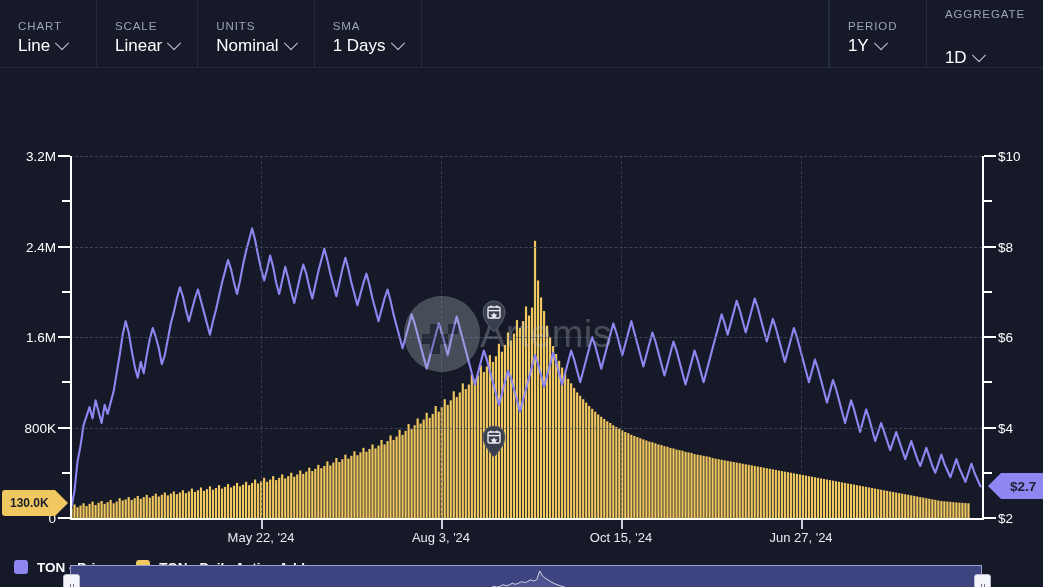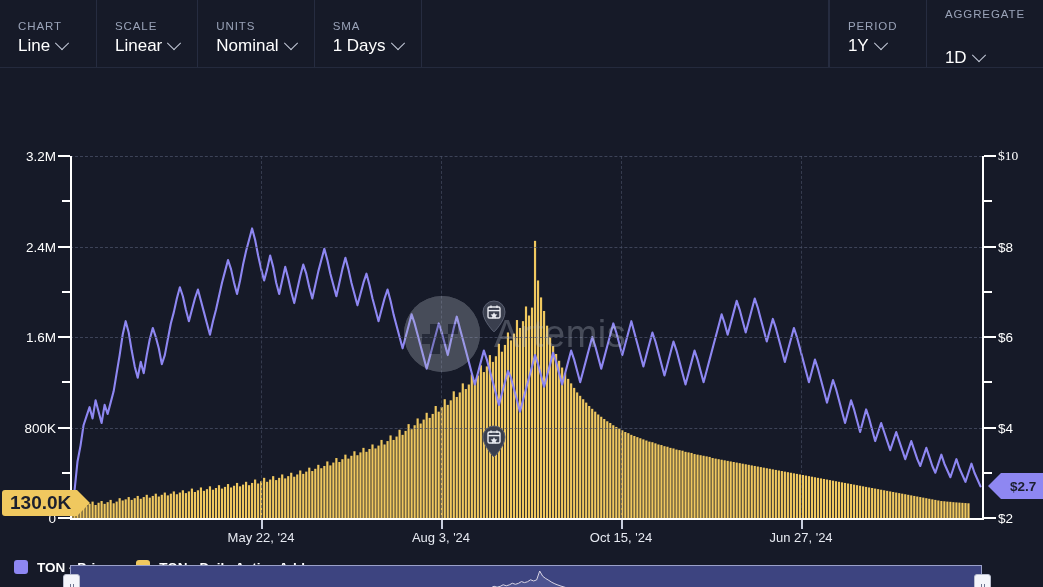--- a/index.html
+++ b/index.html
@@ -46,33 +46,33 @@
 
   .ylab{position:absolute;right:0;transform:translateY(-50%);font-size:13.5px;color:#fff;
         text-align:right;white-space:nowrap;}
   .ylab-wrap{position:absolute;left:0;width:56px;}
   .y2lab{position:absolute;left:998px;transform:translateY(-50%);font-size:13.5px;color:#fff;white-space:nowrap;}
   .xlab{position:absolute;top:462px;transform:translateX(-50%);font-size:13px;color:#e7eaf2;white-space:nowrap;}
 
   
   .badge-left{position:absolute;left:2px;height:26px;display:flex;align-items:center;
     transform:translateY(-50%);z-index:6;}
-  .badge-left .body{background:#f0c85f;color:#1b1f2e;font-size:19px;font-weight:700;
+  .badge-left .body{background:#f0c85f;color:#1b1f2e;font-size:12px;font-weight:700;
     padding:0 6px 0 8px;height:26px;display:flex;align-items:center;border-radius:3px 0 0 3px;}
   .badge-left .arrow{width:0;height:0;border-top:13px solid transparent;border-bottom:13px solid transparent;
     border-left:13px solid #f0c85f;}
   .badge-right{position:absolute;left:988px;height:26px;display:flex;align-items:center;
     transform:translateY(-50%);z-index:6;}
   .badge-right .arrow{width:0;height:0;border-top:13px solid transparent;border-bottom:13px solid transparent;
     border-right:13px solid #8e87f2;}
   .badge-right .body{background:#8e87f2;color:#1b1f2e;font-size:13.5px;font-weight:700;
     padding:0 9px;height:26px;display:flex;align-items:center;border-radius:0 3px 3px 0;}
 
   
-  .wm{position:absolute;left:404px;top:228px;display:flex;align-items:center;gap:14px;
+  .wm{position:absolute;left:404px;top:228px;display:flex;align-items:center;
       opacity:.30;pointer-events:none;z-index:2;}
   .wm-circle{width:76px;height:76px;border-radius:50%;background:#b9bfcc;position:relative;}
   .wm-text{font-size:38px;color:#b9bfcc;font-weight:400;letter-spacing:.5px;}
 
   
   .pin{position:absolute;width:26px;height:34px;z-index:7;cursor:pointer;}
 
   
   .slider{position:absolute;left:70px;top:497px;width:912px;height:44px;z-index:5;}
   .slider-band{position:absolute;inset:0;background:#3d4480;border:1px solid #9ba1c9;box-sizing:border-box;}
@@ -491,21 +491,21 @@
         <div class="tick lm" style="top: 132.25px;"></div>
         <div class="tick r" style="top: 449px;"></div>
         <div class="y2lab" style="top: 450px;">$2</div>
         <div class="tick r" style="top: 358.5px;"></div>
         <div class="y2lab" style="top: 359.5px;">$4</div>
         <div class="tick r" style="top: 268px;"></div>
         <div class="y2lab" style="top: 269px;">$6</div>
         <div class="tick r" style="top: 177.5px;"></div>
         <div class="y2lab" style="top: 178.5px;">$8</div>
         <div class="tick r" style="top: 87px;"></div>
-        <div class="y2lab" style="top: 88px; font-family: Liberation Serif, serif;">$10</div>
+        <div class="y2lab" style="top: 88px;">$10</div>
         <div class="tick rm" style="top: 403.75px;"></div>
         <div class="tick rm" style="top: 313.25px;"></div>
         <div class="tick rm" style="top: 222.75px;"></div>
         <div class="tick rm" style="top: 132.25px;"></div>
         <div class="tick b" style="left: 261px;"></div>
         <div class="xlab" style="left: 261px;">May 22, '24</div>
         <div class="tick b" style="left: 441px;"></div>
         <div class="xlab" style="left: 441px;">Aug 3, '24</div>
         <div class="tick b" style="left: 621px;"></div>
         <div class="xlab" style="left: 621px;">Oct 15, '24</div>

